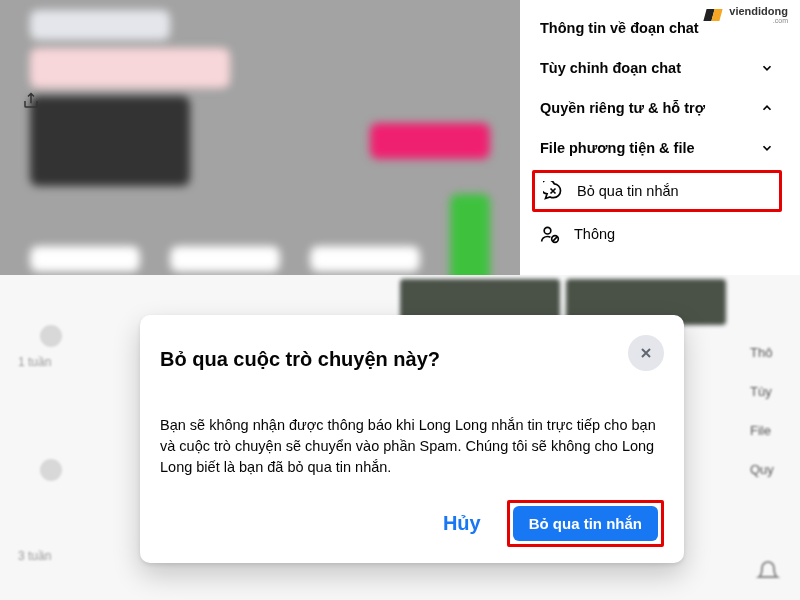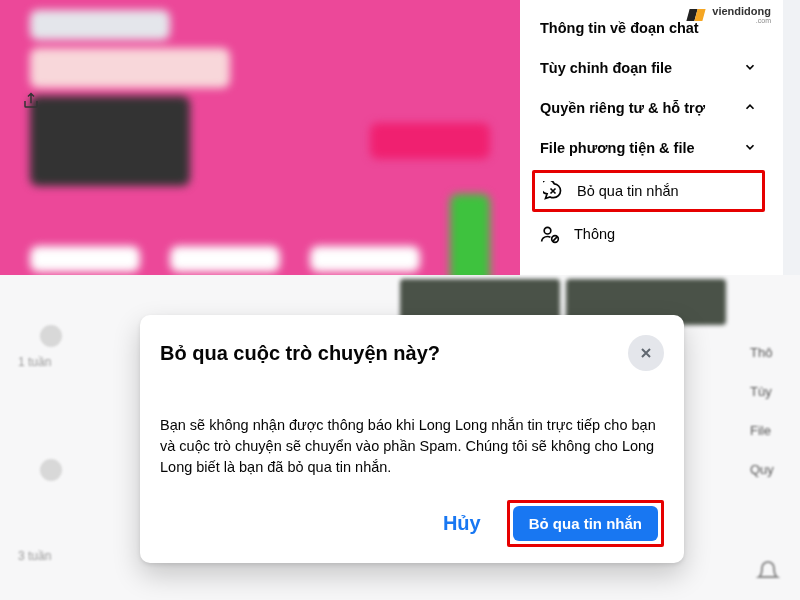--- a/index.html
+++ b/index.html
@@ -1,34 +1,34 @@
 <!DOCTYPE html>
 <html><head>
 <meta charset="utf-8">
 <style>
 * { box-sizing: border-box; margin: 0; padding: 0; font-family: -apple-system, BlinkMacSystemFont, "Segoe UI", Helvetica, Arial, sans-serif; }
 body { width: 800px; height: 600px; overflow: hidden; background: #f0f2f5; position: relative; }
 
 
-.top-half { position: absolute; top: 0; left: 0; right: 17px; height: 275px; display: flex; background: #ec4899; }
+.top-half { position: absolute; top: 0; left: 0; right: 0; height: 275px; display: flex; background: #a3a3a3; }
 .chat-area { flex: 1; position: relative; filter: blur(4px); padding: 10px 30px; }
 .chat-blur-content { display: flex; flex-direction: column; gap: 8px; }
 .blur-row { display: flex; gap: 8px; align-items: center; }
 .blur-box { border-radius: 8px; }
 .bb1 { width: 140px; height: 30px; background: #e4e6eb; }
 .bb2 { width: 200px; height: 40px; background: #f8d7da; }
 .bb3 { width: 160px; height: 90px; background: #333; }
 .bb4 { width: 120px; height: 36px; background: #f02070; margin-left: auto; }
 .bb5 { width: 110px; height: 26px; background: #fff; border: 1px solid #eee; }
 .bb6 { width: 40px; height: 130px; background: #3ec23e; margin-left: auto; }
 .share-icon-wrap { position: absolute; left: 22px; top: 92px; filter: none; }
 .share-icon { width: 18px; height: 18px; }
 
 .side-panel { width: 340px; background: #fff; padding: 8px 18px 8px 12px; position: relative; }
-.panel-row { display: flex; align-items: flex-start; justify-content: space-between; padding: 12px 8px; font-size: 14.5px; font-weight: 600; color: #050505; cursor: pointer; }
+.panel-row { display: flex; align-items: center; justify-content: space-between; padding: 12px 8px; font-size: 14.5px; font-weight: 600; color: #050505; cursor: pointer; }
 .panel-row .chev { width: 14px; height: 14px; }
 .sub-row { display: flex; align-items: center; gap: 14px; padding: 10px 8px; font-size: 14.5px; font-weight: 500; color: #050505; cursor: pointer; }
 .sub-row .row-icon { width: 20px; height: 20px; display: flex; align-items: center; justify-content: center; }
 .highlight-red { border: 3px solid #e60000; border-radius: 2px; padding: 6px 6px; margin: 2px 0; }
 
 .watermark { position: absolute; top: 6px; right: 12px; display: flex; align-items: center; gap: 4px; font-size: 11px; color: #333; font-weight: 600; }
 .watermark .wm-logo { width: 20px; height: 16px; position: relative; }
 .watermark .wm-logo::before { content: ""; position: absolute; left: 0; top: 2px; width: 8px; height: 12px; background: #222; transform: skewX(-15deg); }
 .watermark .wm-logo::after { content: ""; position: absolute; left: 8px; top: 2px; width: 8px; height: 12px; background: #f5a623; transform: skewX(-15deg); }
 .watermark .wm-text { line-height: 1; }
@@ -40,21 +40,21 @@
 .bg-avatar { width: 22px; height: 22px; border-radius: 50%; background: #d8d8d8; margin: 30px 0 8px 28px; }
 .bg-time { font-size: 12px; color: #9a9a9a; margin-left: 6px; }
 .bg-content { position: absolute; left: 390px; right: 0; top: 0; bottom: 0; filter: blur(2px); padding: 4px 10px; }
 .bg-thumb-row { display: flex; gap: 6px; margin-bottom: 10px; }
 .bg-thumb { width: 160px; height: 46px; background: #4a5248; border-radius: 4px; }
 .bg-card { width: 150px; height: 160px; background: #fff; border: 1px solid #e4e6eb; border-radius: 6px; margin-top: 30px; }
 .bg-right-panel { position: absolute; right: 0; top: 70px; width: 60px; display: flex; flex-direction: column; gap: 24px; font-size: 13px; color: #555; filter: blur(1px); padding-left: 10px; }
 .bg-bell { position: absolute; right: 20px; bottom: 16px; width: 24px; height: 24px; filter: blur(1px); }
 
 .dialog { position: absolute; left: 140px; top: 40px; width: 544px; background: #fff; border-radius: 10px; box-shadow: 0 12px 28px rgba(0,0,0,.2), 0 2px 4px rgba(0,0,0,.1); padding: 20px 20px 16px; }
-.dialog-header { display: flex; align-items: center; justify-content: space-between; margin-bottom: 16px; }
+.dialog-header { display: flex; align-items: flex-end; justify-content: space-between; margin-bottom: 16px; }
 .dialog-title { font-size: 20px; font-weight: 700; color: #050505; }
 .close-btn { width: 36px; height: 36px; border-radius: 50%; background: #e4e6eb; display: flex; align-items: center; justify-content: center; cursor: pointer; }
 .dialog-body { font-size: 14.5px; line-height: 1.45; color: #050505; margin-bottom: 22px; margin-top: 44px; }
 .dialog-footer { display: flex; justify-content: flex-end; align-items: center; gap: 8px; }
 .btn-cancel { padding: 8px 18px; font-size: 20px; font-weight: 600; color: #1877f2; background: transparent; border: none; cursor: pointer; border-radius: 6px; }
 .btn-confirm-wrap { border: 3px solid #e60000; padding: 3px; border-radius: 2px; }
 .btn-confirm { padding: 9px 16px; font-size: 15px; font-weight: 600; color: #fff; background: #1877f2; border: none; border-radius: 6px; cursor: pointer; }
 
 svg { display: block; }
 </style>
@@ -91,21 +91,21 @@
   <div class="side-panel">
     <div class="watermark">
       <span class="wm-logo"></span>
       <span class="wm-text"><span>viendidong</span><span class="wm-sub">.com</span></span>
     </div>
 
     <div class="panel-row">
       <span>Thông tin về đoạn chat</span>
     </div>
     <div class="panel-row">
-      <span>Tùy chỉnh đoạn file</span>
+      <span>Tùy chỉnh đoạn chat</span>
       <svg class="chev" viewBox="0 0 24 24" fill="none" stroke="#050505" stroke-width="3">
           <path d="M6 9l6 6 6-6"></path>
         </svg>
     </div>
     <div class="panel-row">
       <span>Quyền riêng tư &amp; hỗ trợ</span>
       <svg class="chev" viewBox="0 0 24 24" fill="none" stroke="#050505" stroke-width="3">
           <path d="M6 15l6-6 6 6"></path>
         </svg>
     </div>

